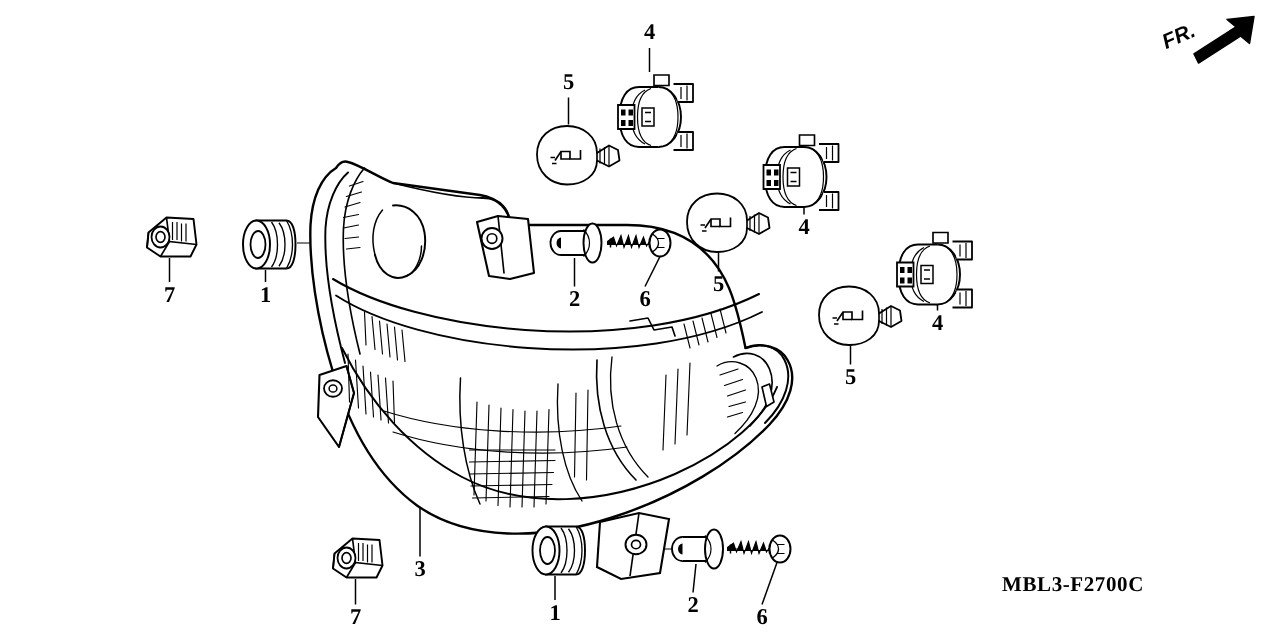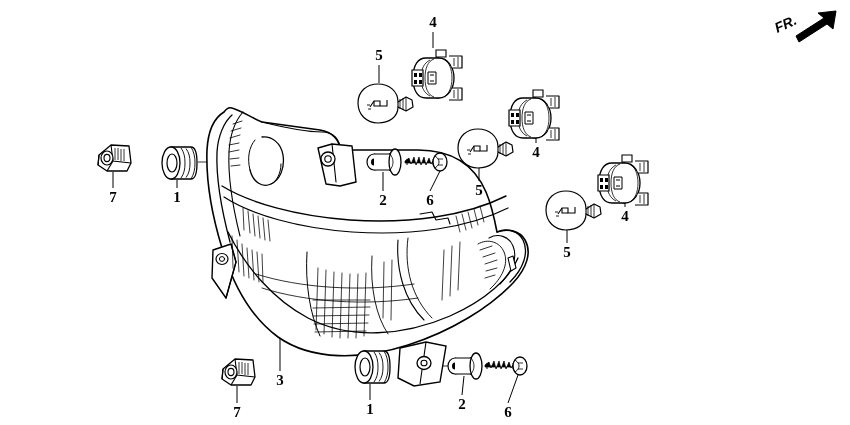--- a/index.html
+++ b/index.html
@@ -387,14 +387,15 @@
   <div class="callout" style="left:479px; top:183px;">5</div>
   <div class="callout" style="left:536px; top:145px;">4</div>
   <div class="callout" style="left:567px; top:245px;">5</div>
   <div class="callout" style="left:625px; top:209px;">4</div>
   <div class="callout" style="left:280px; top:373px;">3</div>
   <div class="callout" style="left:237px; top:405px;">7</div>
   <div class="callout" style="left:370px; top:402px;">1</div>
   <div class="callout" style="left:462px; top:397px;">2</div>
   <div class="callout" style="left:508px; top:405px;">6</div>
 
+  <div id="partnumber">MBL3-F2700C</div>
 
 </div>
 
 </body></html>

